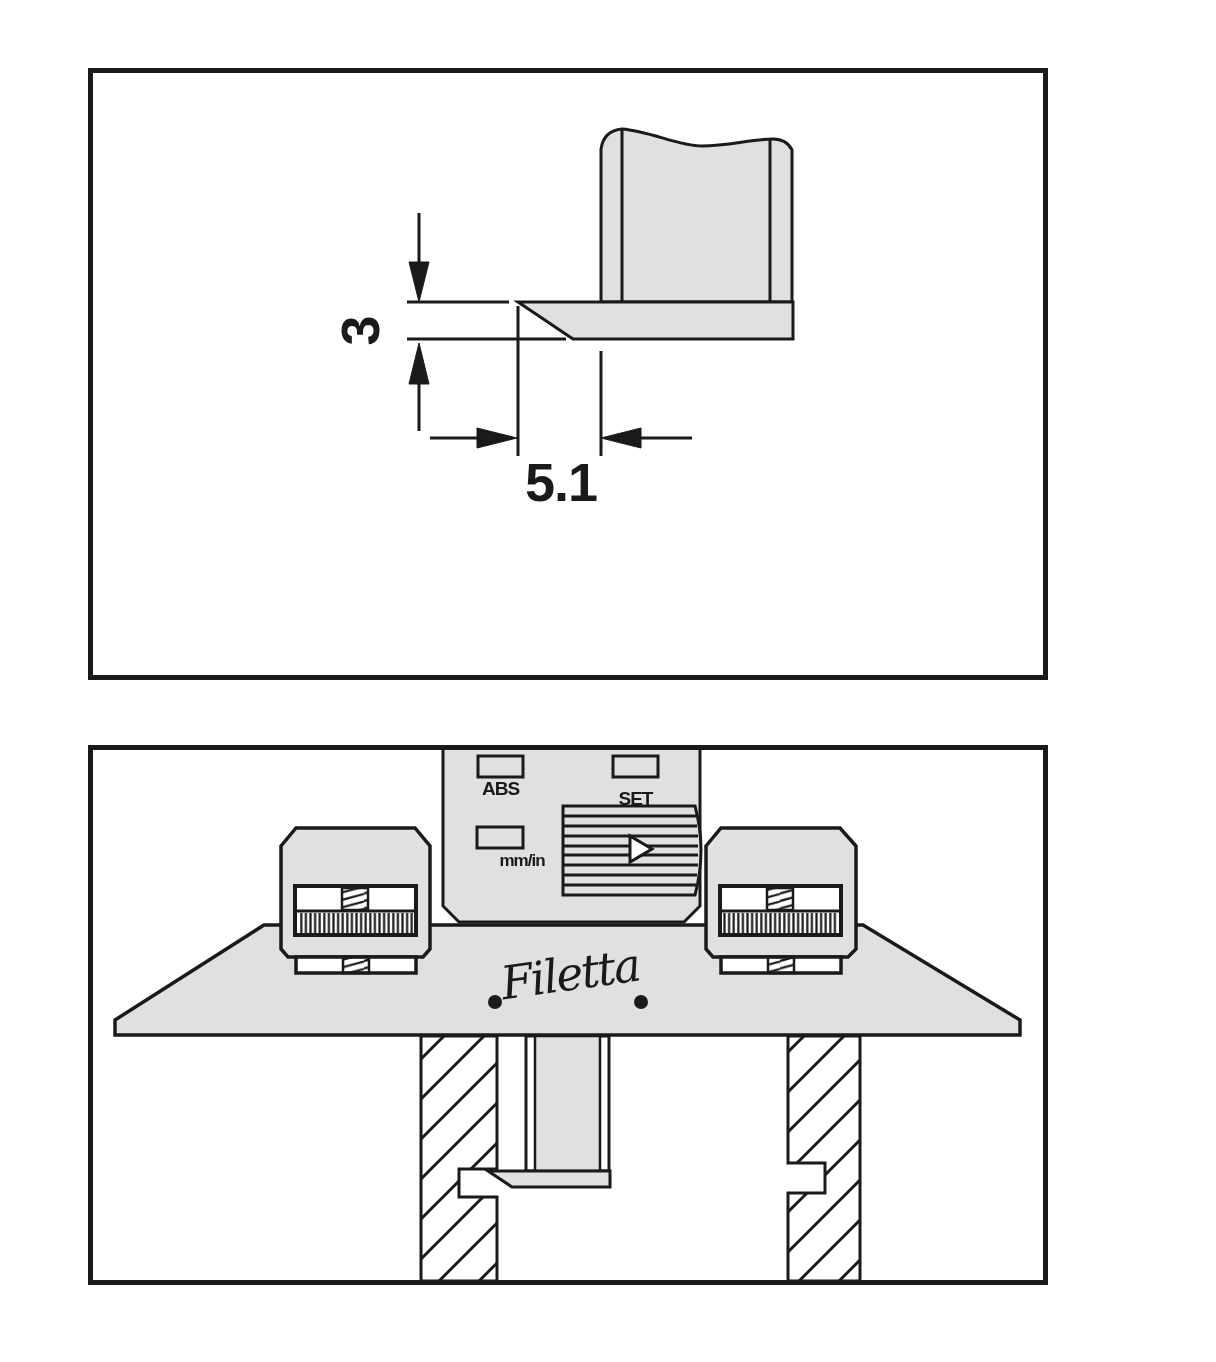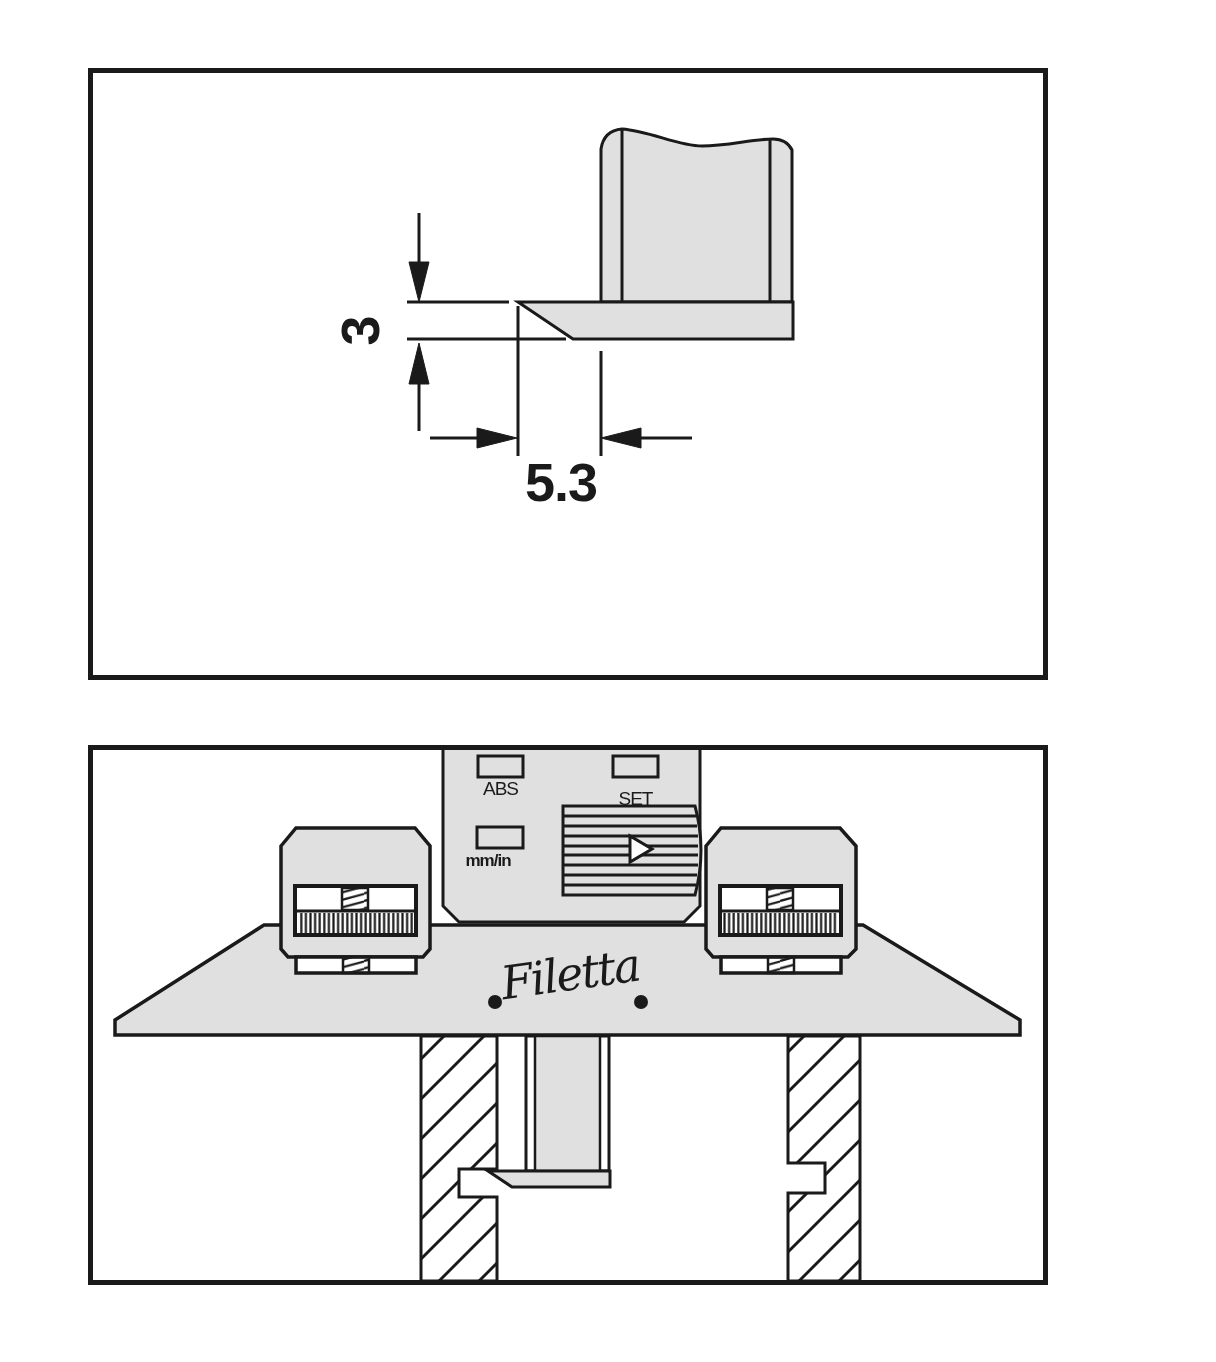--- a/index.html
+++ b/index.html
@@ -2,21 +2,21 @@
 <html><head>
 <meta charset="utf-8">
 <style>
   html,body{margin:0;padding:0;background:#ffffff;}
   #page{position:relative;width:1216px;height:1362px;background:#ffffff;overflow:hidden;
         font-family:"Liberation Sans",sans-serif;color:#1a1a1a;}
   #draw{position:absolute;left:0;top:0;}
   .lbl{position:absolute;color:#1a1a1a;text-align:center;white-space:nowrap;}
   .dim{font-size:54px;font-weight:bold;letter-spacing:-1px;}
   .dim-v{transform:rotate(-90deg);}
-  .btn-lbl{font-size:19px;font-weight:normal;letter-spacing:-1px;}
+  .btn-lbl{font-size:19px;font-weight:bold;letter-spacing:-1px;}
   .unit-lbl{font-size:17px;font-weight:bold;letter-spacing:-1px;}
   .brand{font-family:"DejaVu Serif","Liberation Serif",serif;font-style:italic;
          font-size:46px;letter-spacing:-2px;transform:rotate(-8deg);}
 </style>
 </head>
 <body>
 
 <div id="page">
 
 <svg id="draw" width="1216" height="1362" viewBox="0 0 1216 1362">
@@ -105,23 +105,23 @@
     <circle cx="495" cy="1002" r="7" fill="#1a1a1a"></circle>
     <circle cx="641" cy="1002" r="7" fill="#1a1a1a"></circle>
   </g>
 
   <rect x="90.5" y="70.5" width="955" height="607" fill="none" stroke="#1a1a1a" stroke-width="5"></rect>
   <rect x="90.5" y="747.5" width="955" height="535" fill="none" stroke="#1a1a1a" stroke-width="5"></rect>
 </svg>
 
 <div class="lbl dim dim-v" style="left:332px;top:303px;width:56px;height:56px;line-height:56px;">3</div>
 
-<div class="lbl dim" style="left:501px;top:454px;width:120px;height:56px;line-height:56px;">5.3</div>
+<div class="lbl dim" style="left:501px;top:454px;width:120px;height:56px;line-height:56px;">5.1</div>
 
 <div class="lbl btn-lbl" style="left:470px;top:779px;width:61px;line-height:20px;">ABS</div>
 
 <div class="lbl btn-lbl" style="left:605px;top:789px;width:61px;line-height:20px;">SET</div>
 
-<div class="lbl unit-lbl" style="left:458px;top:852px;width:60px;line-height:18px;">mm/in</div>
+<div class="lbl unit-lbl" style="left:492px;top:852px;width:60px;line-height:18px;">mm/in</div>
 
 <div class="lbl brand" style="left:488px;top:942px;width:164px;line-height:64px;">Filetta</div>
 
 </div>
 
 </body></html>

